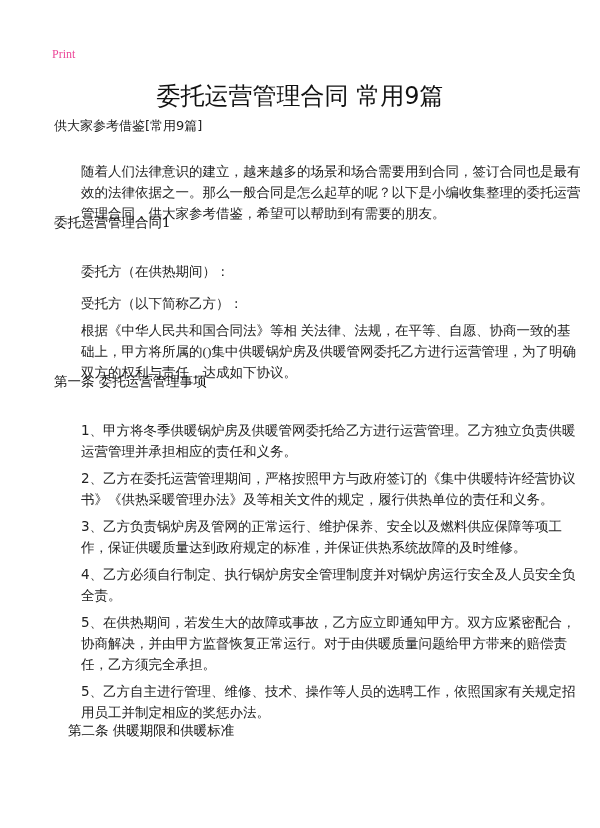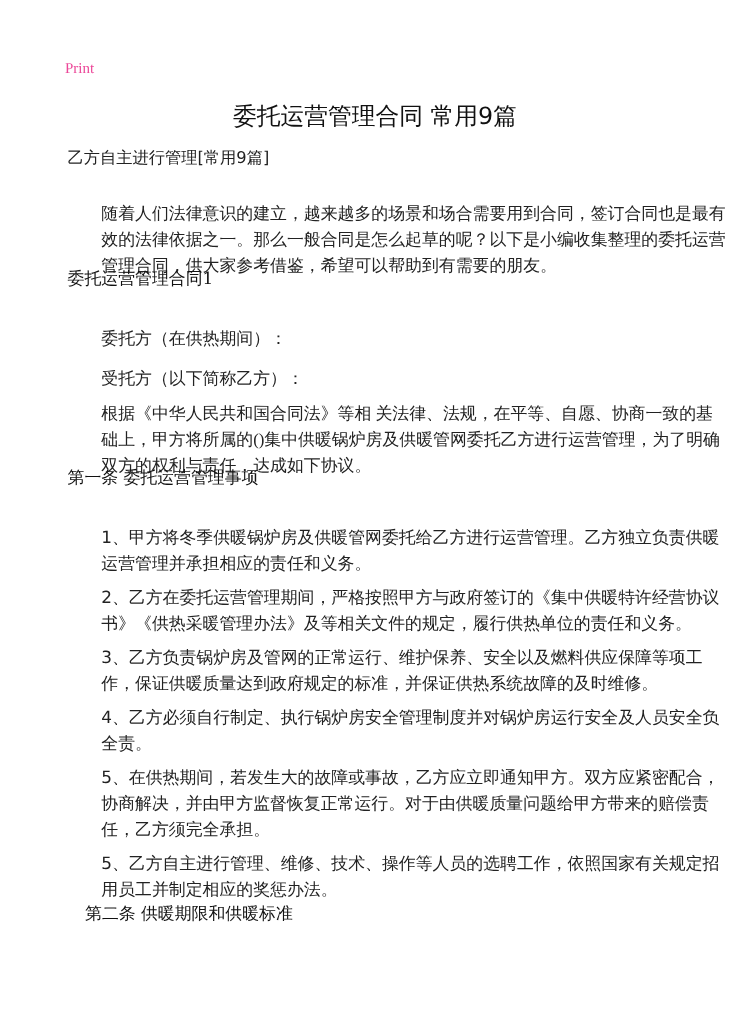--- a/index.html
+++ b/index.html
@@ -22,21 +22,21 @@
       font-family: "Liberation Serif", "DejaVu Serif", serif;
       font-size: 12px;
       color: #ec4899;
     }
     .doc-title {
       position: absolute;
       left: 0;
       width: 600px;
       top: 80px;
       text-align: center;
-      font-size: 19px;
+      font-size: 24px;
       font-weight: normal;
       color: #111;
       letter-spacing: 0px;
       margin: 0;
     }
     .doc-subtitle {
       position: absolute;
       left: 54px;
       top: 117px;
       font-size: 13px;
@@ -61,21 +61,21 @@
       margin: 0;
     }
   </style>
 </head>
 <body>
 
 <div class="print-label">Print</div>
 
 <h1 class="doc-title">委托运营管理合同 常用9篇</h1>
 
-<div class="doc-subtitle">乙方自主进行管理[常用9篇]</div>
+<div class="doc-subtitle">供大家参考借鉴[常用9篇]</div>
 
 <p class="body-block" style="top:146px;">随着人们法律意识的建立，越来越多的场景和场合需要用到合同，签订合同也是最有效的法律依据之一。那么一般合同是怎么起草的呢？以下是小编收集整理的委托运营管理合同，供大家参考借鉴，希望可以帮助到有需要的朋友。</p>
 
 <h2 class="heading" style="top:214px;">委托运营管理合同1</h2>
 
 <p class="body-block" style="top:246px;">委托方（在供热期间）：</p>
 
 <p class="body-block" style="top:278px;">受托方（以下简称乙方）：</p>
 
 <p class="body-block" style="top:305px;font-family:Liberation Serif, serif;">根据《中华人民共和国合同法》等相 关法律、法规，在平等、自愿、协商一致的基础上，甲方将所属的()集中供暖锅炉房及供暖管网委托乙方进行运营管理，为了明确双方的权利与责任，达成如下协议。</p>

